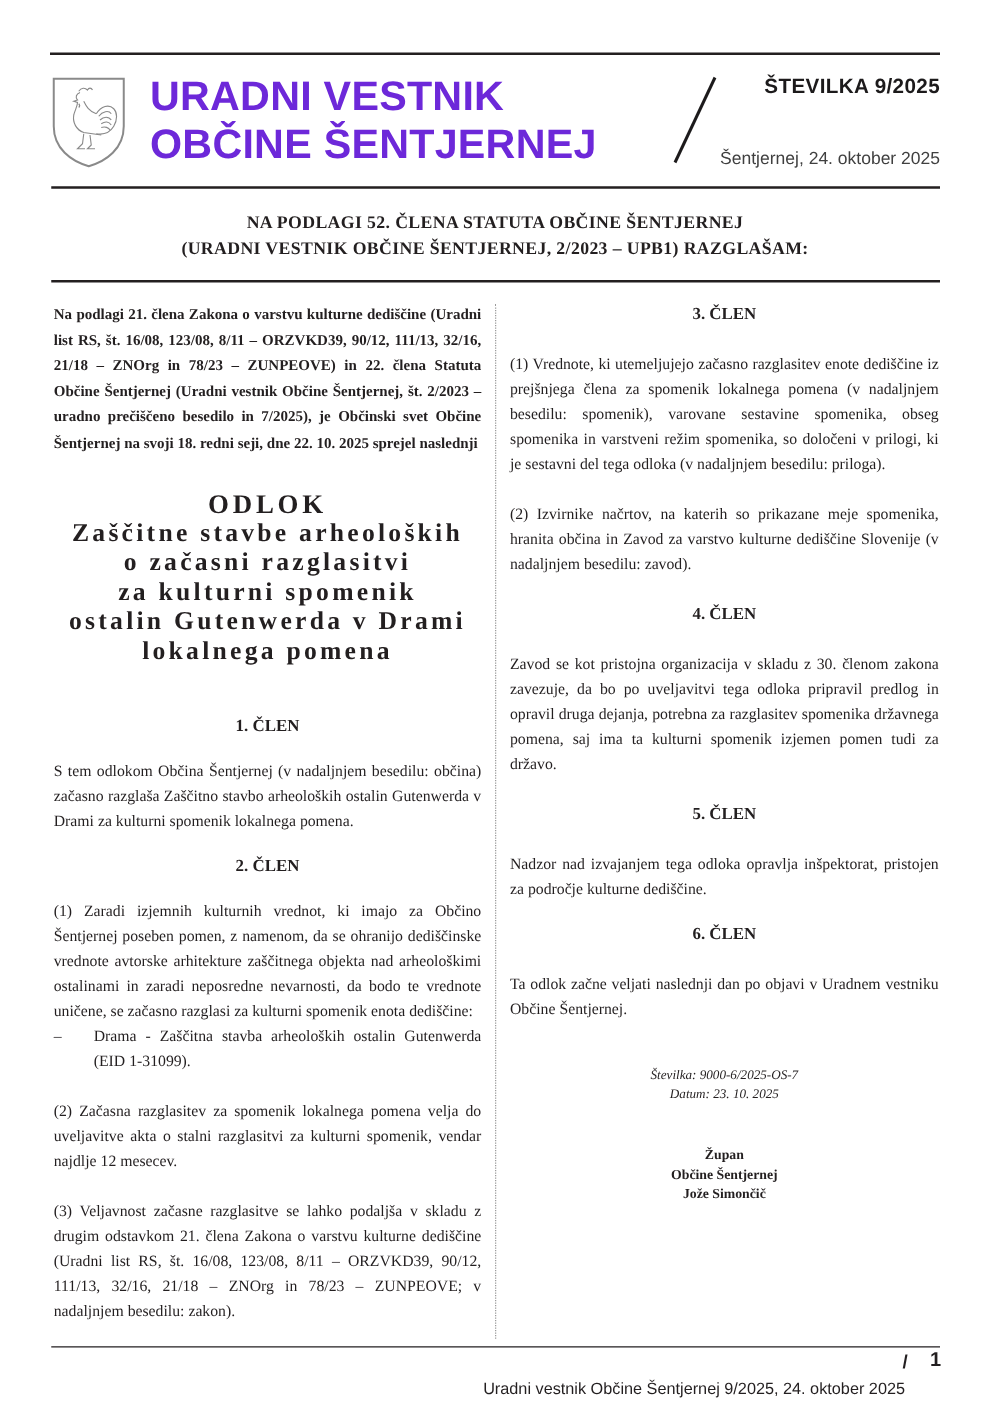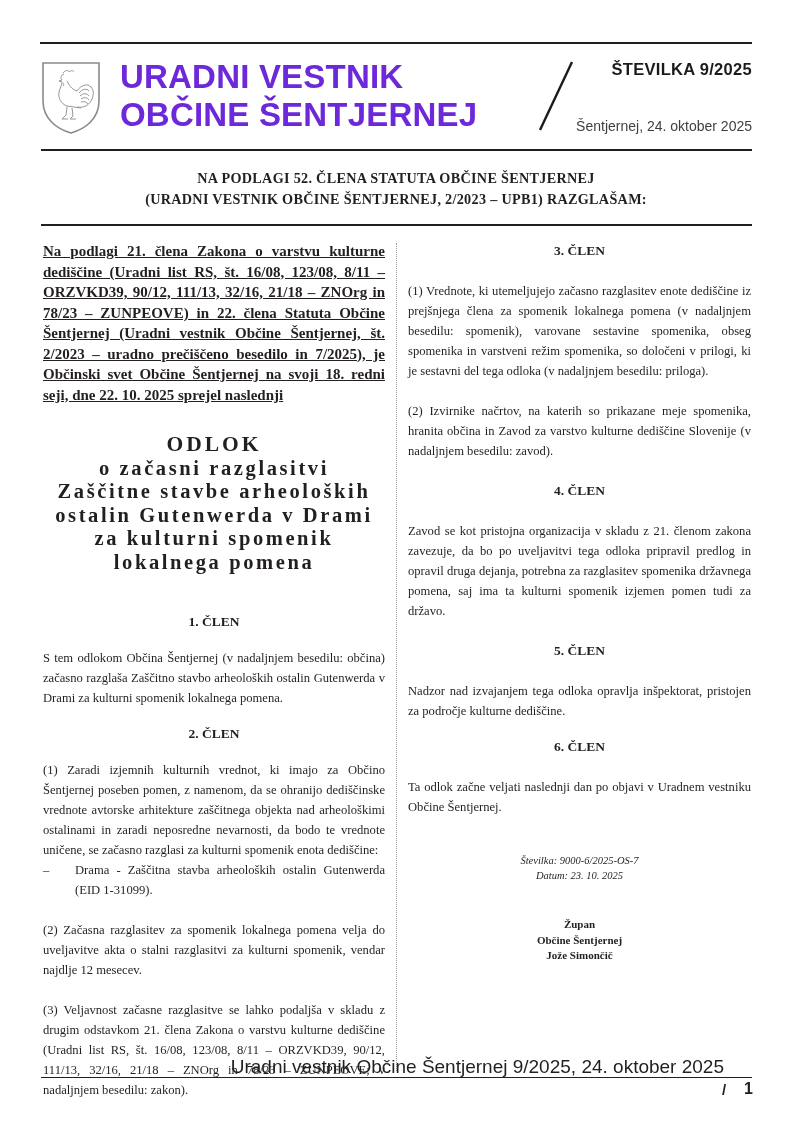--- a/index.html
+++ b/index.html
@@ -18,37 +18,37 @@
 
     
     #proclamation { left: 40px; width: 712px; top: 168px; text-align: center; font-weight: 700; font-size: 14.2px; line-height: 21px; letter-spacing: 0.3px; }
 
     
     .col { position: absolute; font-size: 12.6px; line-height: 20px; text-align: justify; }
     #col-left { left: 43px; width: 342px; top: 241px; }
     #col-right { left: 408px; width: 343px; top: 241px; }
     #divider { left: 396px; top: 243px; width: 0; height: 828px; border-left: 1px dotted #9a9a9a; }
 
-    .lead { font-weight: 700; font-size: 15px; line-height: 20.5px; text-decoration: underline; }
+    .lead { font-weight: 700; font-size: 12px; line-height: 20.5px; }
     .odlok { text-align: center; font-weight: 700; font-size: 20.5px; line-height: 23.5px; letter-spacing: 2.6px; margin-top: 28px; }
     .odlok .big { font-size: 21.5px; letter-spacing: 3px; }
     .clen { text-align: center; font-weight: 700; font-size: 13.5px; line-height: 20px; margin: 0; }
     p { margin: 0; }
     .gap-s { height: 16px; }
     .gap-m { height: 20px; }
     .bullet { display: flex; }
     .bullet .dash { width: 32px; flex: 0 0 32px; }
     .bullet .btxt { flex: 1; }
 
     .sig { text-align: center; font-size: 10.5px; line-height: 15px; }
     .sig-ital { font-style: italic; }
     .sig-bold { font-weight: 700; font-size: 11px; line-height: 15.5px; }
 
     
-    #footer-text { right: 70px; top: 1056px; font-size: 19px; color: #231f20; }
+    #footer-text { right: 70px; top: 1103px; font-size: 13px; color: #231f20; }
     #footer-slash { left: 722px; top: 1081px; font-size: 15px; font-weight: 700; }
     #footer-page { left: 744px; top: 1080px; font-size: 16px; font-weight: 700; }
   </style>
 </head>
 <body>
 
 <div class="rule" style="left:40px; top:42px; width:712px; height:2px;"></div>
 
 <div id="logo" class="abs">
   <svg width="60" height="74" viewBox="0 0 60 74">
@@ -93,24 +93,24 @@
 
 <div class="rule" style="left:41px; top:224px; width:711px; height:2px;"></div>
 
 <div id="divider" class="abs"></div>
 
 <div id="col-left" class="col serif">
   <p class="lead">Na podlagi 21. člena Zakona o varstvu kulturne dediščine (Uradni list RS, št. 16/08, 123/08, 8/11 – ORZVKD39, 90/12, 111/13, 32/16, 21/18 – ZNOrg in 78/23 – ZUNPEOVE) in 22. člena Statuta Občine Šentjernej (Uradni vestnik Občine Šentjernej, št. 2/2023 – uradno prečiščeno besedilo in 7/2025), je Občinski svet Občine Šentjernej na svoji 18. redni seji, dne 22. 10. 2025 sprejel naslednji</p>
 
   <div class="odlok">
     <div class="big">ODLOK</div>
+    <div>Zaščitne stavbe arheoloških</div>
     <div>o začasni razglasitvi</div>
-    <div>Zaščitne stavbe arheoloških</div>
+    <div>za kulturni spomenik</div>
     <div>ostalin Gutenwerda v Drami</div>
-    <div>za kulturni spomenik</div>
     <div>lokalnega pomena</div>
   </div>
 
   <div style="height:38px"></div>
   <h3 class="clen">1. ČLEN</h3>
   <div class="gap-s"></div>
   <p>S tem odlokom Občina Šentjernej (v nadaljnjem besedilu: občina) začasno razglaša Zaščitno stavbo arheoloških ostalin Gutenwerda v Drami za kulturni spomenik lokalnega pomena.</p>
 
   <div class="gap-s"></div>
   <h3 class="clen">2. ČLEN</h3>
@@ -129,21 +129,21 @@
 <div id="col-right" class="col serif">
   <h3 class="clen">3. ČLEN</h3>
   <div class="gap-m"></div>
   <p>(1) Vrednote, ki utemeljujejo začasno razglasitev enote dediščine iz prejšnjega člena za spomenik lokalnega pomena (v nadaljnjem besedilu: spomenik), varovane sestavine spomenika, obseg spomenika in varstveni režim spomenika, so določeni v prilogi, ki je sestavni del tega odloka (v nadaljnjem besedilu: priloga).</p>
   <div class="gap-m"></div>
   <p>(2) Izvirnike načrtov, na katerih so prikazane meje spomenika, hranita občina in Zavod za varstvo kulturne dediščine Slovenije (v nadaljnjem besedilu: zavod).</p>
 
   <div class="gap-m"></div>
   <h3 class="clen">4. ČLEN</h3>
   <div class="gap-m"></div>
-  <p>Zavod se kot pristojna organizacija v skladu z 21. členom zakona zavezuje, da bo po uveljavitvi tega odloka pripravil predlog in opravil druga dejanja, potrebna za razglasitev spomenika državnega pomena, saj ima ta kulturni spomenik izjemen pomen tudi za državo.</p>
+  <p>Zavod se kot pristojna organizacija v skladu z 30. členom zakona zavezuje, da bo po uveljavitvi tega odloka pripravil predlog in opravil druga dejanja, potrebna za razglasitev spomenika državnega pomena, saj ima ta kulturni spomenik izjemen pomen tudi za državo.</p>
 
   <div class="gap-m"></div>
   <h3 class="clen">5. ČLEN</h3>
   <div class="gap-m"></div>
   <p>Nadzor nad izvajanjem tega odloka opravlja inšpektorat, pristojen za področje kulturne dediščine.</p>
 
   <div class="gap-s"></div>
   <h3 class="clen">6. ČLEN</h3>
   <div class="gap-m"></div>
   <p>Ta odlok začne veljati naslednji dan po objavi v Uradnem vestniku Občine Šentjernej.</p>

